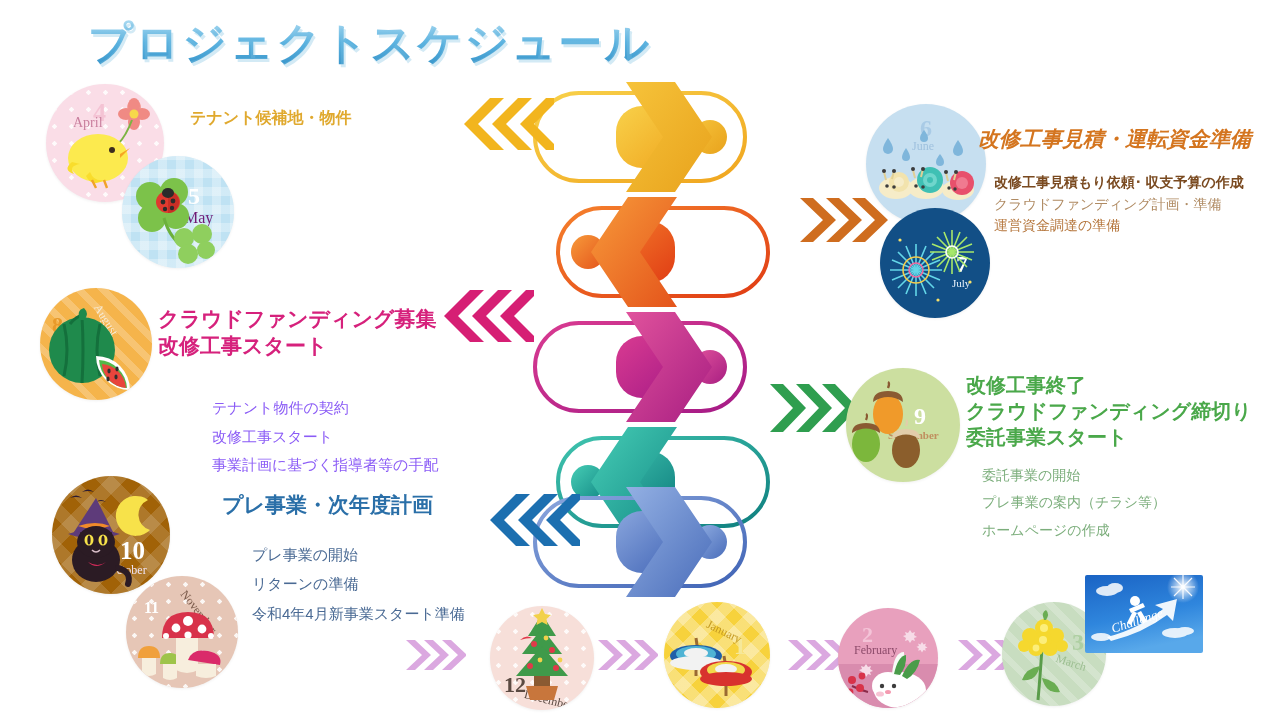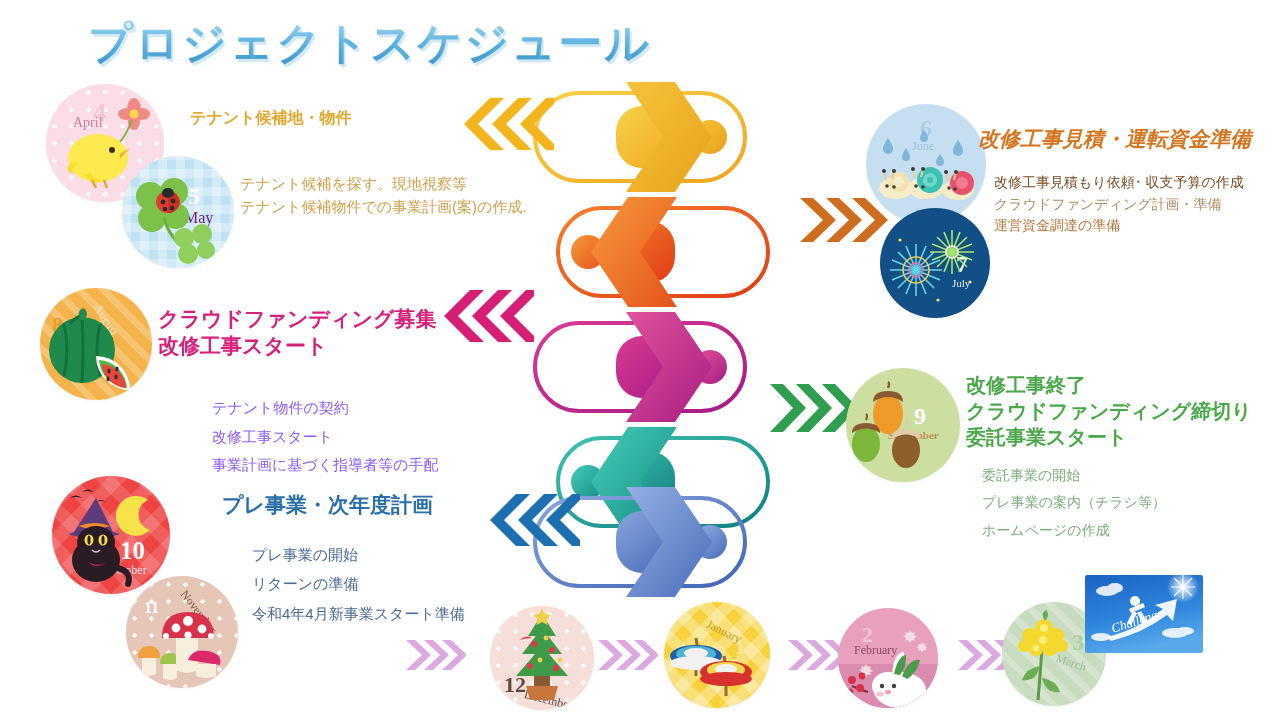--- a/index.html
+++ b/index.html
@@ -412,21 +412,21 @@
 
         <g transform="translate(44,52)">
           <ellipse cx="16" cy="30" rx="14" ry="18" fill="#8b5e2c"></ellipse>
           <path d="M2 19 q14 -9 28 0 q0 -10 -14 -10 q-14 0 -14 10Z" fill="#e2cdaa"></path>
           <path d="M16 6 q2 -5 0 -6" stroke="#e2cdaa" stroke-width="2.2" fill="none"></path>
         </g>
       </g>
     </svg>
   </div>
 
-  <div class="abs month" style="left:52px;top:476px;width:118px;height:118px;background:#ef4444;">
+  <div class="abs month" style="left:52px;top:476px;width:118px;height:118px;background:#a16207;">
     <div class="argyle"></div>
     <div class="num" style="left:68px;top:62px;font-size:25px;color:#ffffff;font-weight:700;">10</div>
     <div class="en" style="left:56px;top:88px;font-size:12px;color:#f0e4f5;">October</div>
     <svg style="position:absolute;left:0;top:0;width:118px;height:118px;">
       <g>
         <path d="M96 24 a20 20 0 1 0 2 30 a16 16 0 0 1 -2 -30Z" fill="#f7e24a"></path>
         <g fill="#2b1b33">
           <path d="M18 22 q6 -5 12 0 q-6 -2 -12 0Z"></path>
             <path d="M30 16 q6 -5 12 0 q-6 -2 -12 0Z"></path>
           <path d="M44 26 q5 -4 10 0 q-5 -2 -10 0Z"></path>
@@ -596,28 +596,24 @@
           <circle cx="42" cy="26" r="4"></circle>
             <circle cx="41" cy="38" r="4"></circle>
             <circle cx="34" cy="46" r="3.4"></circle>
         </g>
         <path d="M42 18 q-3 -8 2 -10 q4 4 0 10Z" fill="#6aad52"></path>
       </g>
     </svg>
   </div>
 
   <div class="abs head" style="left:190px;top:108px;font-size:16px;color:#e0a92e;">テナント候補地・物件</div>
-  <div class="abs body-lines" style="left:240px;top:172px;font-size:15px;color:#cfa04a;">
-    <div>テナント候補を探す。現地視察等</div>
-    <div>テナント候補物件での事業計画(案)の作成.</div>
-  </div>
 
   <div class="abs head" style="left:978px;top:126px;font-size:21px;color:#d4751f;font-style:italic;">改修工事見積・運転資金準備</div>
   <div class="abs body-lines" style="left:994px;top:172px;font-size:14px;color:#b5763c;">
-    <div style="font-weight:400;color:#7a4a20;">改修工事見積もり依頼･ 収支予算の作成</div>
+    <div style="font-weight:700;color:#7a4a20;">改修工事見積もり依頼･ 収支予算の作成</div>
     <div style="color:#b08b63;">クラウドファンディング計画・準備</div>
     <div style="color:#b5763c;">運営資金調達の準備</div>
   </div>
 
   <div class="abs head" style="left:158px;top:306px;font-size:21px;color:#d6217c;">
     <div>クラウドファンディング募集</div>
     <div>改修工事スタート</div>
   </div>
   <div class="abs body-lines" style="left:212px;top:370px;font-size:15px;color:#8b5cf6;line-height:1.9;margin-top:24px;">
     <div>テナント物件の契約</div>

